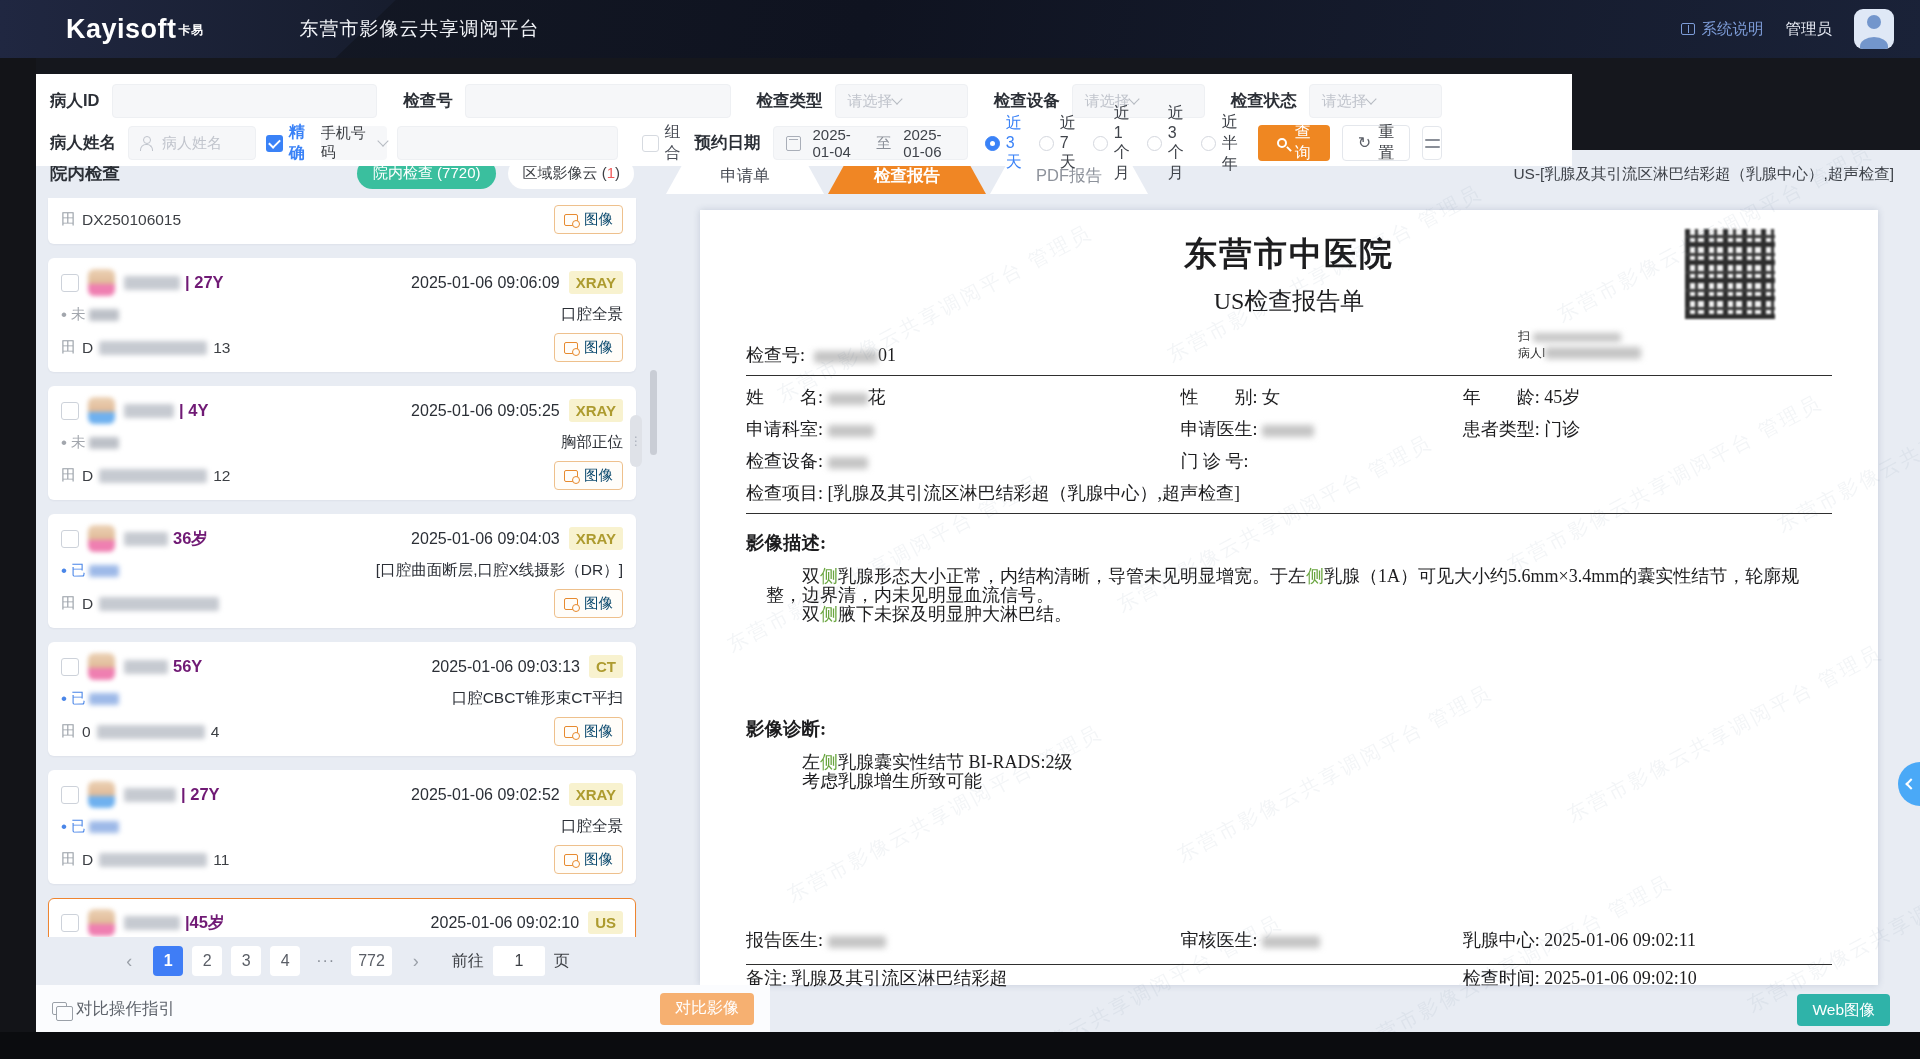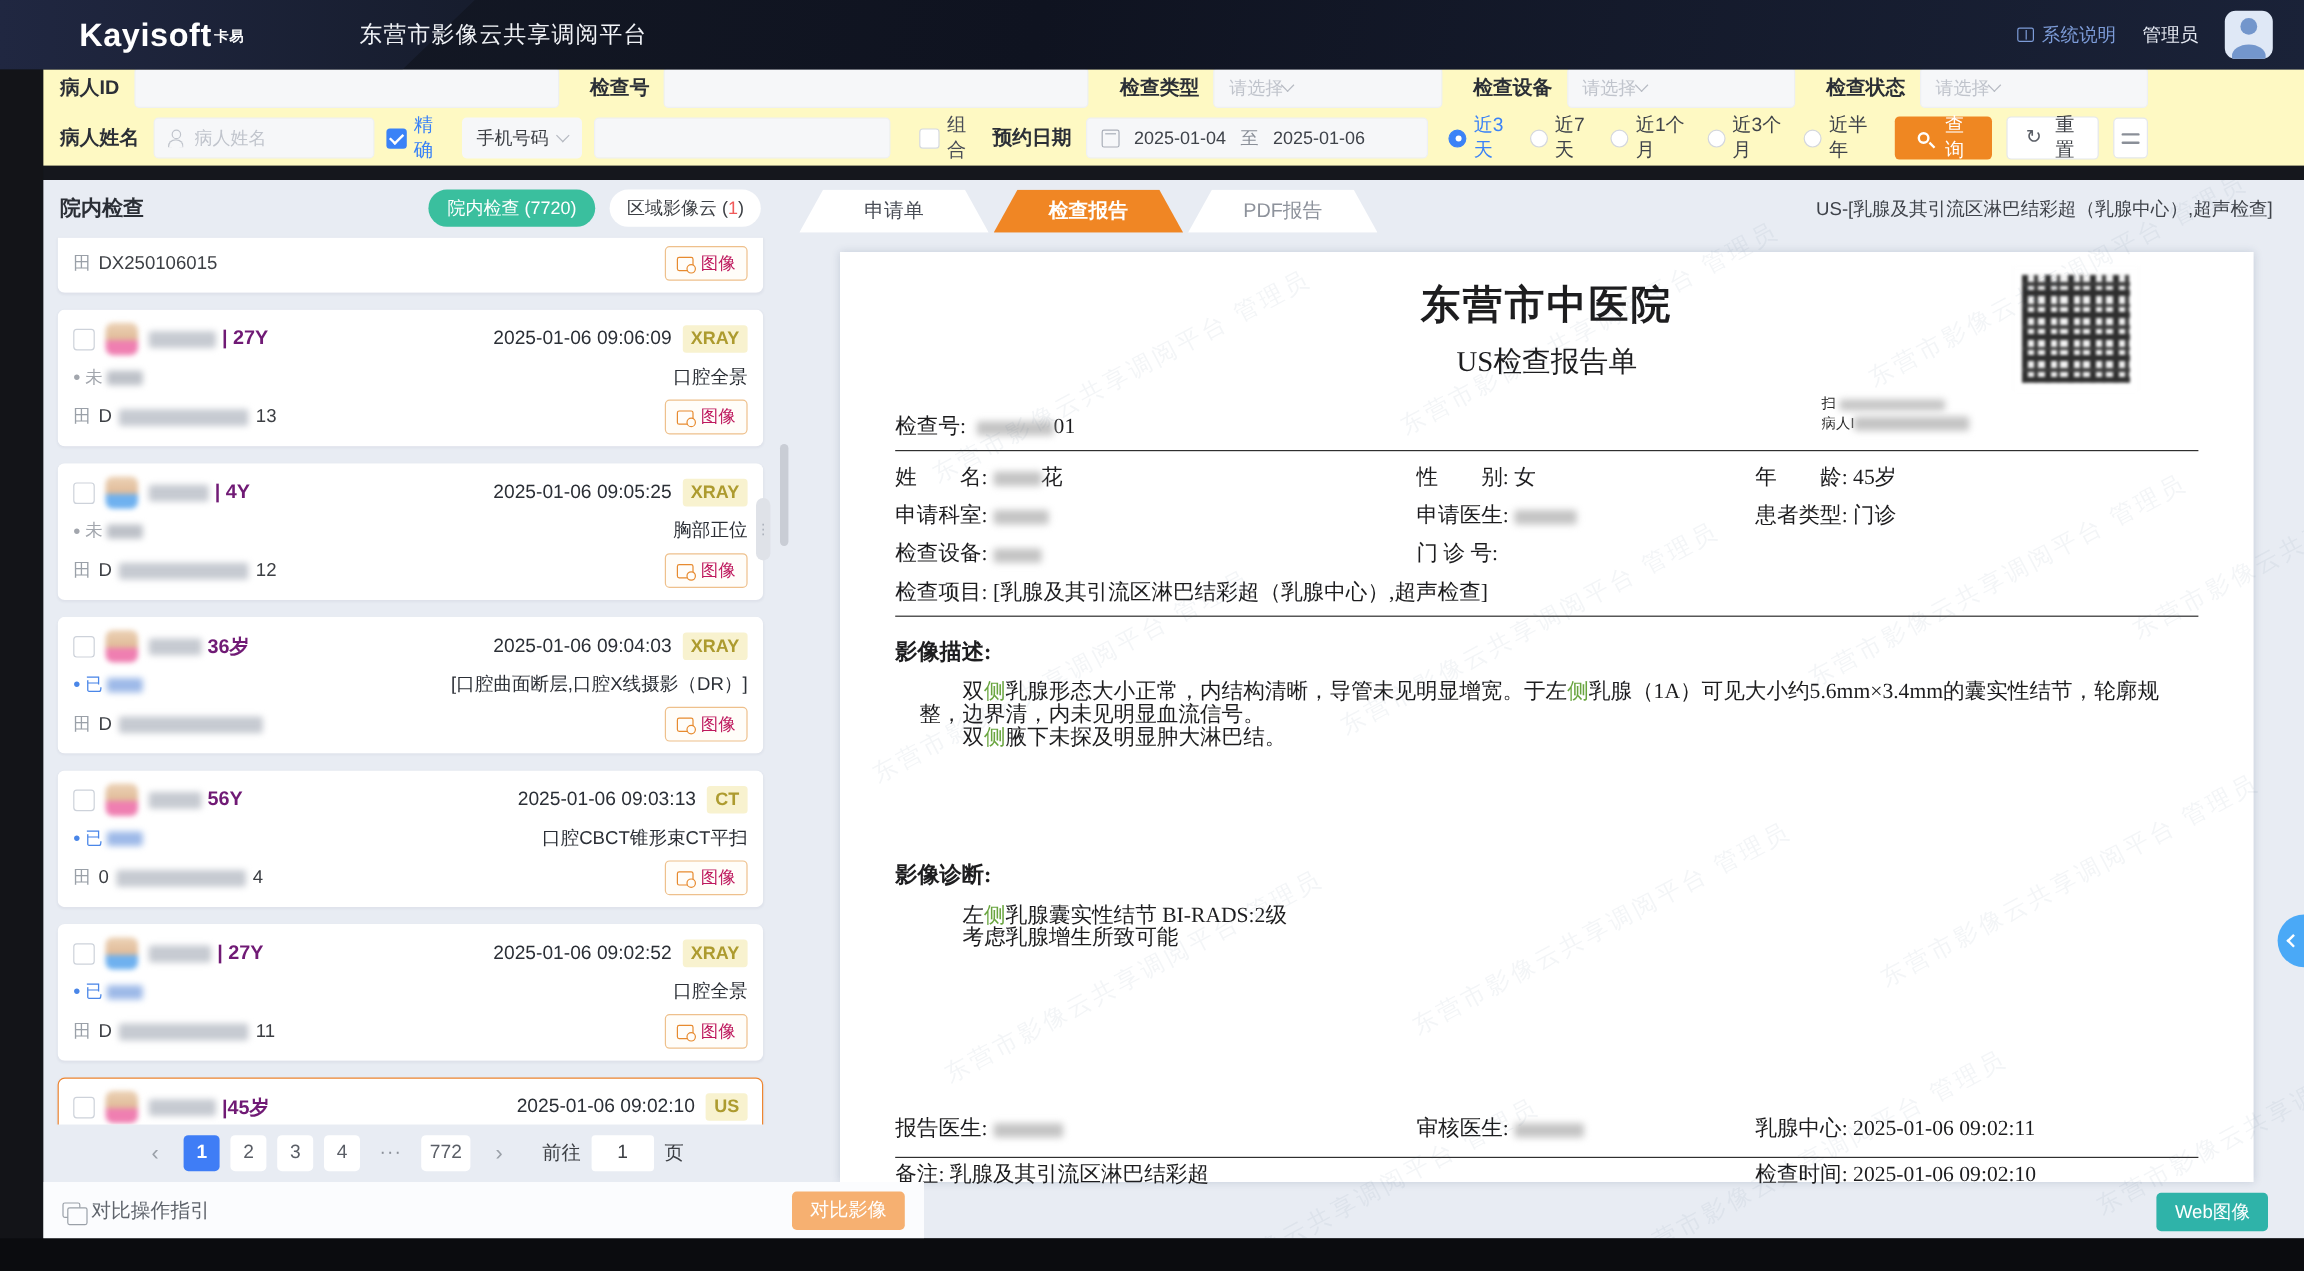--- a/index.html
+++ b/index.html
@@ -22,38 +22,38 @@
   .nav-user{color:#e8ecf5;font-size:15.5px;}
   .uav{width:40px;height:40px;border-radius:9px;background:#dfe8f6;position:relative;overflow:hidden;cursor:pointer;}
   .uav::before{content:"";position:absolute;top:6px;left:13px;width:14px;height:14px;border-radius:50%;background:#7396cc;}
   .uav::after{content:"";position:absolute;bottom:-7px;left:6px;width:28px;height:19px;border-radius:50% 50% 0 0;background:#7396cc;}
 
   
   .edge-left{position:absolute;left:0;top:58px;width:36px;bottom:0;background:#131418;z-index:8;}
   .edge-bottom{position:absolute;left:0;bottom:0;width:1920px;height:27px;background:#0b0c0f;z-index:8;}
 
   
-  .filterbar{position:absolute;left:36px;top:46px;width:1884px;height:92px;background:#fef9c3;z-index:7;padding:8px 130px 6px 14px;}
+  .filterbar{position:absolute;left:36px;top:74px;width:1536px;height:92px;background:#ffffff;z-index:7;padding:8px 130px 6px 14px;}
   .frow{display:flex;align-items:center;height:38px;}
   .fitem{display:flex;align-items:center;gap:12px;}
   .flabel{font-weight:bold;font-size:16.5px;color:#2b2f36;white-space:nowrap;}
   .finput{height:34px;background:#f6f7f9;border:1px solid #eef0f3;border-radius:4px;font-size:15px;color:#3c3f44;padding:0 10px;outline:none;}
   .fsel{height:34px;background:#f6f7f9;border:1px solid #eef0f3;border-radius:4px;display:flex;align-items:center;justify-content:flex-start;padding:0 12px;color:#c0c4cc;font-size:15px;cursor:pointer;}
   .chev{width:8px;height:8px;border-right:1.5px solid #b6bac2;border-bottom:1.5px solid #b6bac2;transform:rotate(45deg);margin-top:-4px;flex:none;}
   .r1g{flex:1.55;} .r1s{flex:1;}
   .gap{width:26px;flex:none;}
   
   .nameinput{width:212px;display:flex;align-items:center;gap:8px;color:#c0c4cc;}
   .ico-person{width:15px;height:15px;position:relative;flex:none;}
   .ico-person::before{content:"";position:absolute;left:4px;top:0;width:6px;height:6px;border:1.5px solid #c0c4cc;border-radius:50%;}
   .ico-person::after{content:"";position:absolute;left:1px;bottom:0;width:11px;height:6px;border:1.5px solid #c0c4cc;border-bottom:none;border-radius:6px 6px 0 0;}
   .cbx{width:17px;height:17px;border-radius:3px;background:#3a82f7;position:relative;flex:none;cursor:pointer;}
   .cbx::after{content:"";position:absolute;left:5px;top:2px;width:5px;height:9px;border-right:2px solid #fff;border-bottom:2px solid #fff;transform:rotate(45deg);}
   .cbx-off{width:17px;height:17px;border-radius:3px;background:#fff;border:1px solid #d6dae0;flex:none;cursor:pointer;}
-  .exact{display:flex;align-items:center;gap:6px;color:#3a82f7;font-size:16px;margin-left:10px;}
+  .exact{display:flex;align-items:center;gap:6px;color:#3a82f7;font-size:16px;margin-left:10px;font-weight:bold;}
   .phone-sel{width:118px;height:34px;background:#f6f7f9;border-radius:4px;display:flex;align-items:center;justify-content:center;gap:8px;color:#3c3f44;font-size:15px;cursor:pointer;}
   .combo{display:flex;align-items:center;gap:6px;color:#4a4e57;font-size:16px;}
   .daterange{width:330px;height:34px;background:#f6f7f9;border:1px solid #eef0f3;border-radius:4px;display:flex;align-items:center;gap:12px;padding:0 12px;font-size:15px;color:#3f434a;}
   .ico-cal{width:15px;height:15px;border:1.5px solid #a9aeb8;border-radius:2px;position:relative;flex:none;}
   .ico-cal::before{content:"";position:absolute;top:2.5px;left:2px;right:2px;border-top:1.5px solid #a9aeb8;}
   .radio{display:flex;align-items:center;gap:6px;font-size:16px;color:#3f434a;margin-left:17px;cursor:pointer;}
   .rdot{width:15px;height:15px;border:1px solid #d4d7de;border-radius:50%;background:#fff;flex:none;}
   .radio.on{color:#3a82f7;}
   .radio.on .rdot{background:#3a82f7;border-color:#3a82f7;position:relative;}
   .radio.on .rdot::after{content:"";position:absolute;left:4.5px;top:4.5px;width:5px;height:5px;border-radius:50%;background:#fff;}
@@ -93,21 +93,21 @@
   .badge{background:#f8f2cf;color:#ad9b2f;font-size:15px;font-weight:bold;padding:3px 7px;border-radius:3px;flex:none;}
   .r2{display:flex;align-items:center;margin-top:8px;min-height:19px;}
   .st{font-size:14.5px;display:flex;align-items:center;gap:4px;white-space:nowrap;}
   .st .dot{font-size:17px;line-height:0;}
   .st.grey{color:#a2a6ad;} .st.grey .stblur{background:#bdc1c8;}
   .st.blue{color:#4a86e8;} .st.blue .stblur{background:#9db9e8;}
   .desc{margin-left:auto;font-size:15.5px;color:#2b2f36;text-align:right;white-space:nowrap;}
   .r3{display:flex;align-items:center;margin-top:8px;}
   .acc{font-size:15.5px;color:#3c3f44;display:flex;align-items:center;gap:6px;white-space:nowrap;}
   .ico-grid{color:#9aa0a8;font-size:15px;font-style:normal;}
-  .imgbtn{margin-left:auto;display:flex;align-items:center;gap:6px;border:1px solid #eec08c;background:#fffdf9;color:#be185d;
+  .imgbtn{margin-left:auto;display:flex;align-items:center;gap:6px;border:1px solid #eec08c;background:#fffdf9;color:#0c4a6e;
           font-size:14.5px;padding:4px 9px;border-radius:4px;cursor:pointer;}
   .ico-img{width:14px;height:12px;border:1.5px solid #e78a2e;border-radius:2px;position:relative;flex:none;}
   .ico-img::after{content:"";position:absolute;right:-3px;bottom:-3px;width:6px;height:6px;background:#fffdf9;border:1.5px solid #e78a2e;border-radius:50%;}
   .pager{height:48px;display:flex;align-items:center;justify-content:center;gap:9px;font-size:16px;color:#5a5e66;flex:none;}
   .pg{min-width:30px;height:30px;border-radius:4px;background:#fff;display:flex;align-items:center;justify-content:center;padding:0 7px;cursor:pointer;}
   .pg.on{background:#3f7df6;color:#fff;font-weight:bold;}
   .pg.nav{background:transparent;color:#9aa0a8;font-size:18px;}
   .pg.ell{background:transparent;color:#8a8f98;letter-spacing:1px;}
   .goto{margin-left:12px;display:flex;align-items:center;gap:9px;color:#3c3f44;}
   .goto input{width:52px;height:30px;background:#fff;border:none;border-radius:3px;text-align:center;font-size:16px;outline:none;color:#3c3f44;}

